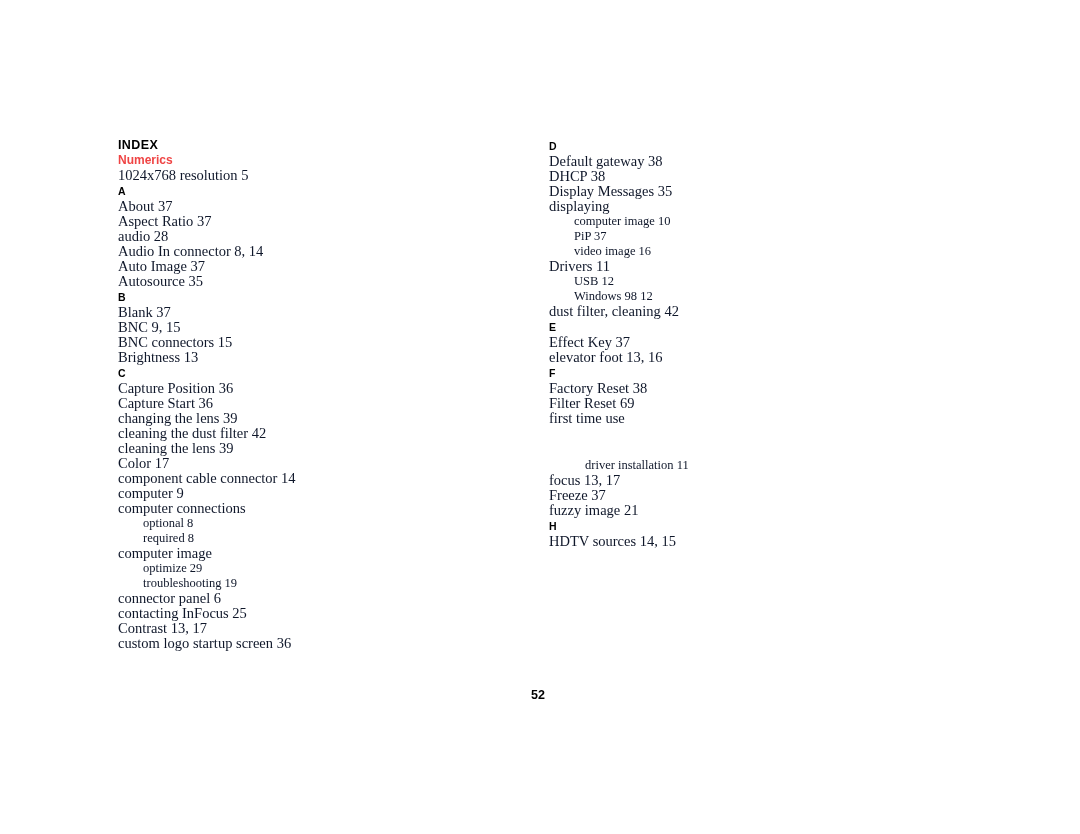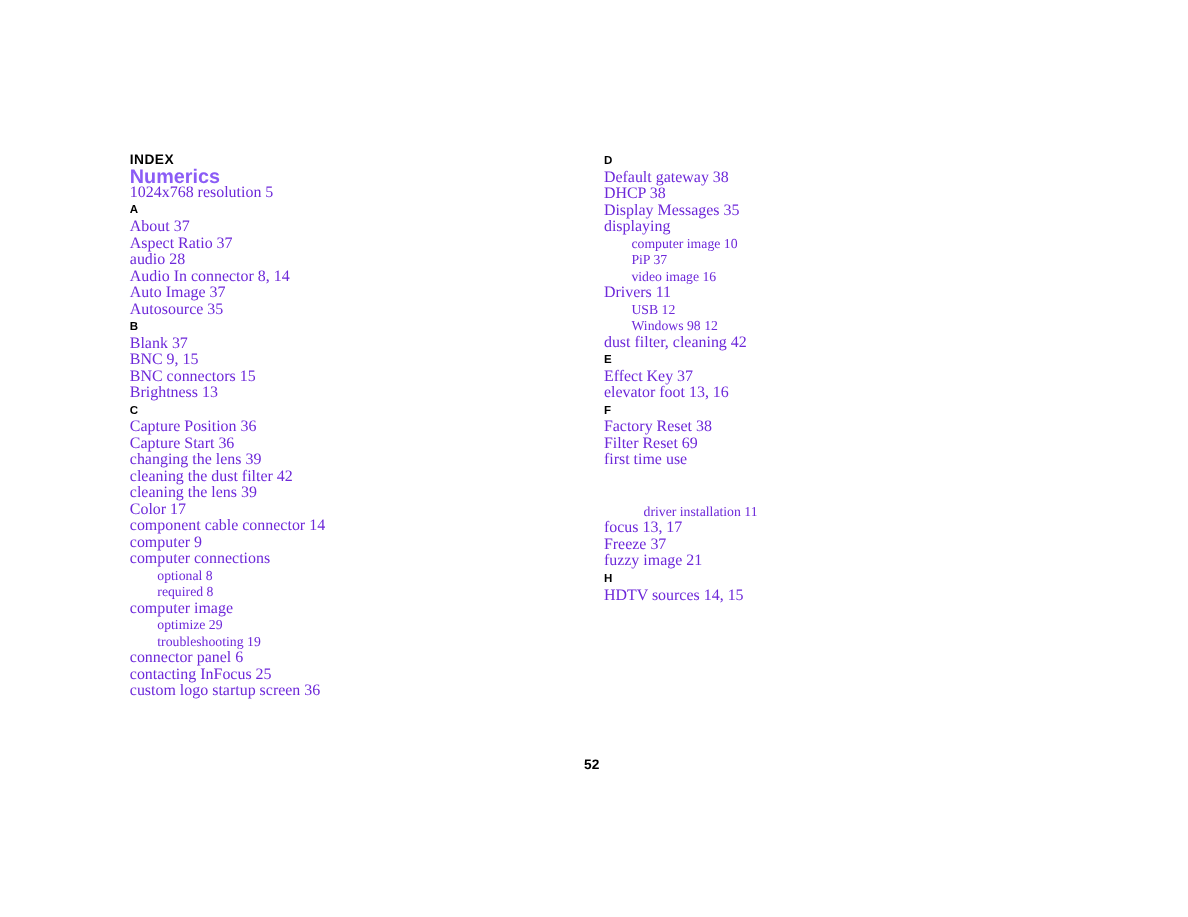--- a/index.html
+++ b/index.html
@@ -48,44 +48,44 @@
     font-size: 12.5px;
     letter-spacing: 0.4px;
     line-height: 15px;
     margin: 0;
     color: #000;
   }
 
   .section-title {
     font-family: "Liberation Sans", "DejaVu Sans", sans-serif;
     font-weight: bold;
-    font-size: 18px;
+    font-size: 12px;
     line-height: 15px;
     margin: 0;
-    color: #8b5cf6;
+    color: #ef4444;
   }
 
   .letter-heading {
     font-family: "Liberation Sans", "DejaVu Sans", sans-serif;
     font-weight: bold;
     font-size: 10.5px;
     line-height: 15px;
     margin: 0;
     padding-top: 1px;
     color: #000;
   }
 
   
   .entry {
     font-family: "Liberation Serif", "DejaVu Serif", serif;
     font-size: 14.5px;
     line-height: 15px;
     margin: 0;
     white-space: nowrap;
-    color: #6d28d9;
+    color: #0f172a;
   }
 
   .entry.sub {
     font-size: 12.5px;
     padding-left: 25px;
   }
 
   .entry.sub2 {
     font-size: 12.5px;
     padding-left: 36px;
@@ -138,20 +138,21 @@
           <div class="entry">component cable connector 14</div>
           <div class="entry">computer 9</div>
           <div class="entry">computer connections</div>
           <div class="entry sub">optional 8</div>
           <div class="entry sub">required 8</div>
           <div class="entry">computer image</div>
           <div class="entry sub">optimize 29</div>
           <div class="entry sub">troubleshooting 19</div>
           <div class="entry">connector panel 6</div>
           <div class="entry">contacting InFocus 25</div>
+          <div class="entry">Contrast 13, 17</div>
           <div class="entry">custom logo startup screen 36</div>
         </div>
     </div>
 
     <div class="column column-right">
       <div>
           <div class="letter-heading">D</div>
           <div class="entry">Default gateway 38</div>
           <div class="entry">DHCP 38</div>
           <div class="entry">Display Messages 35</div>

